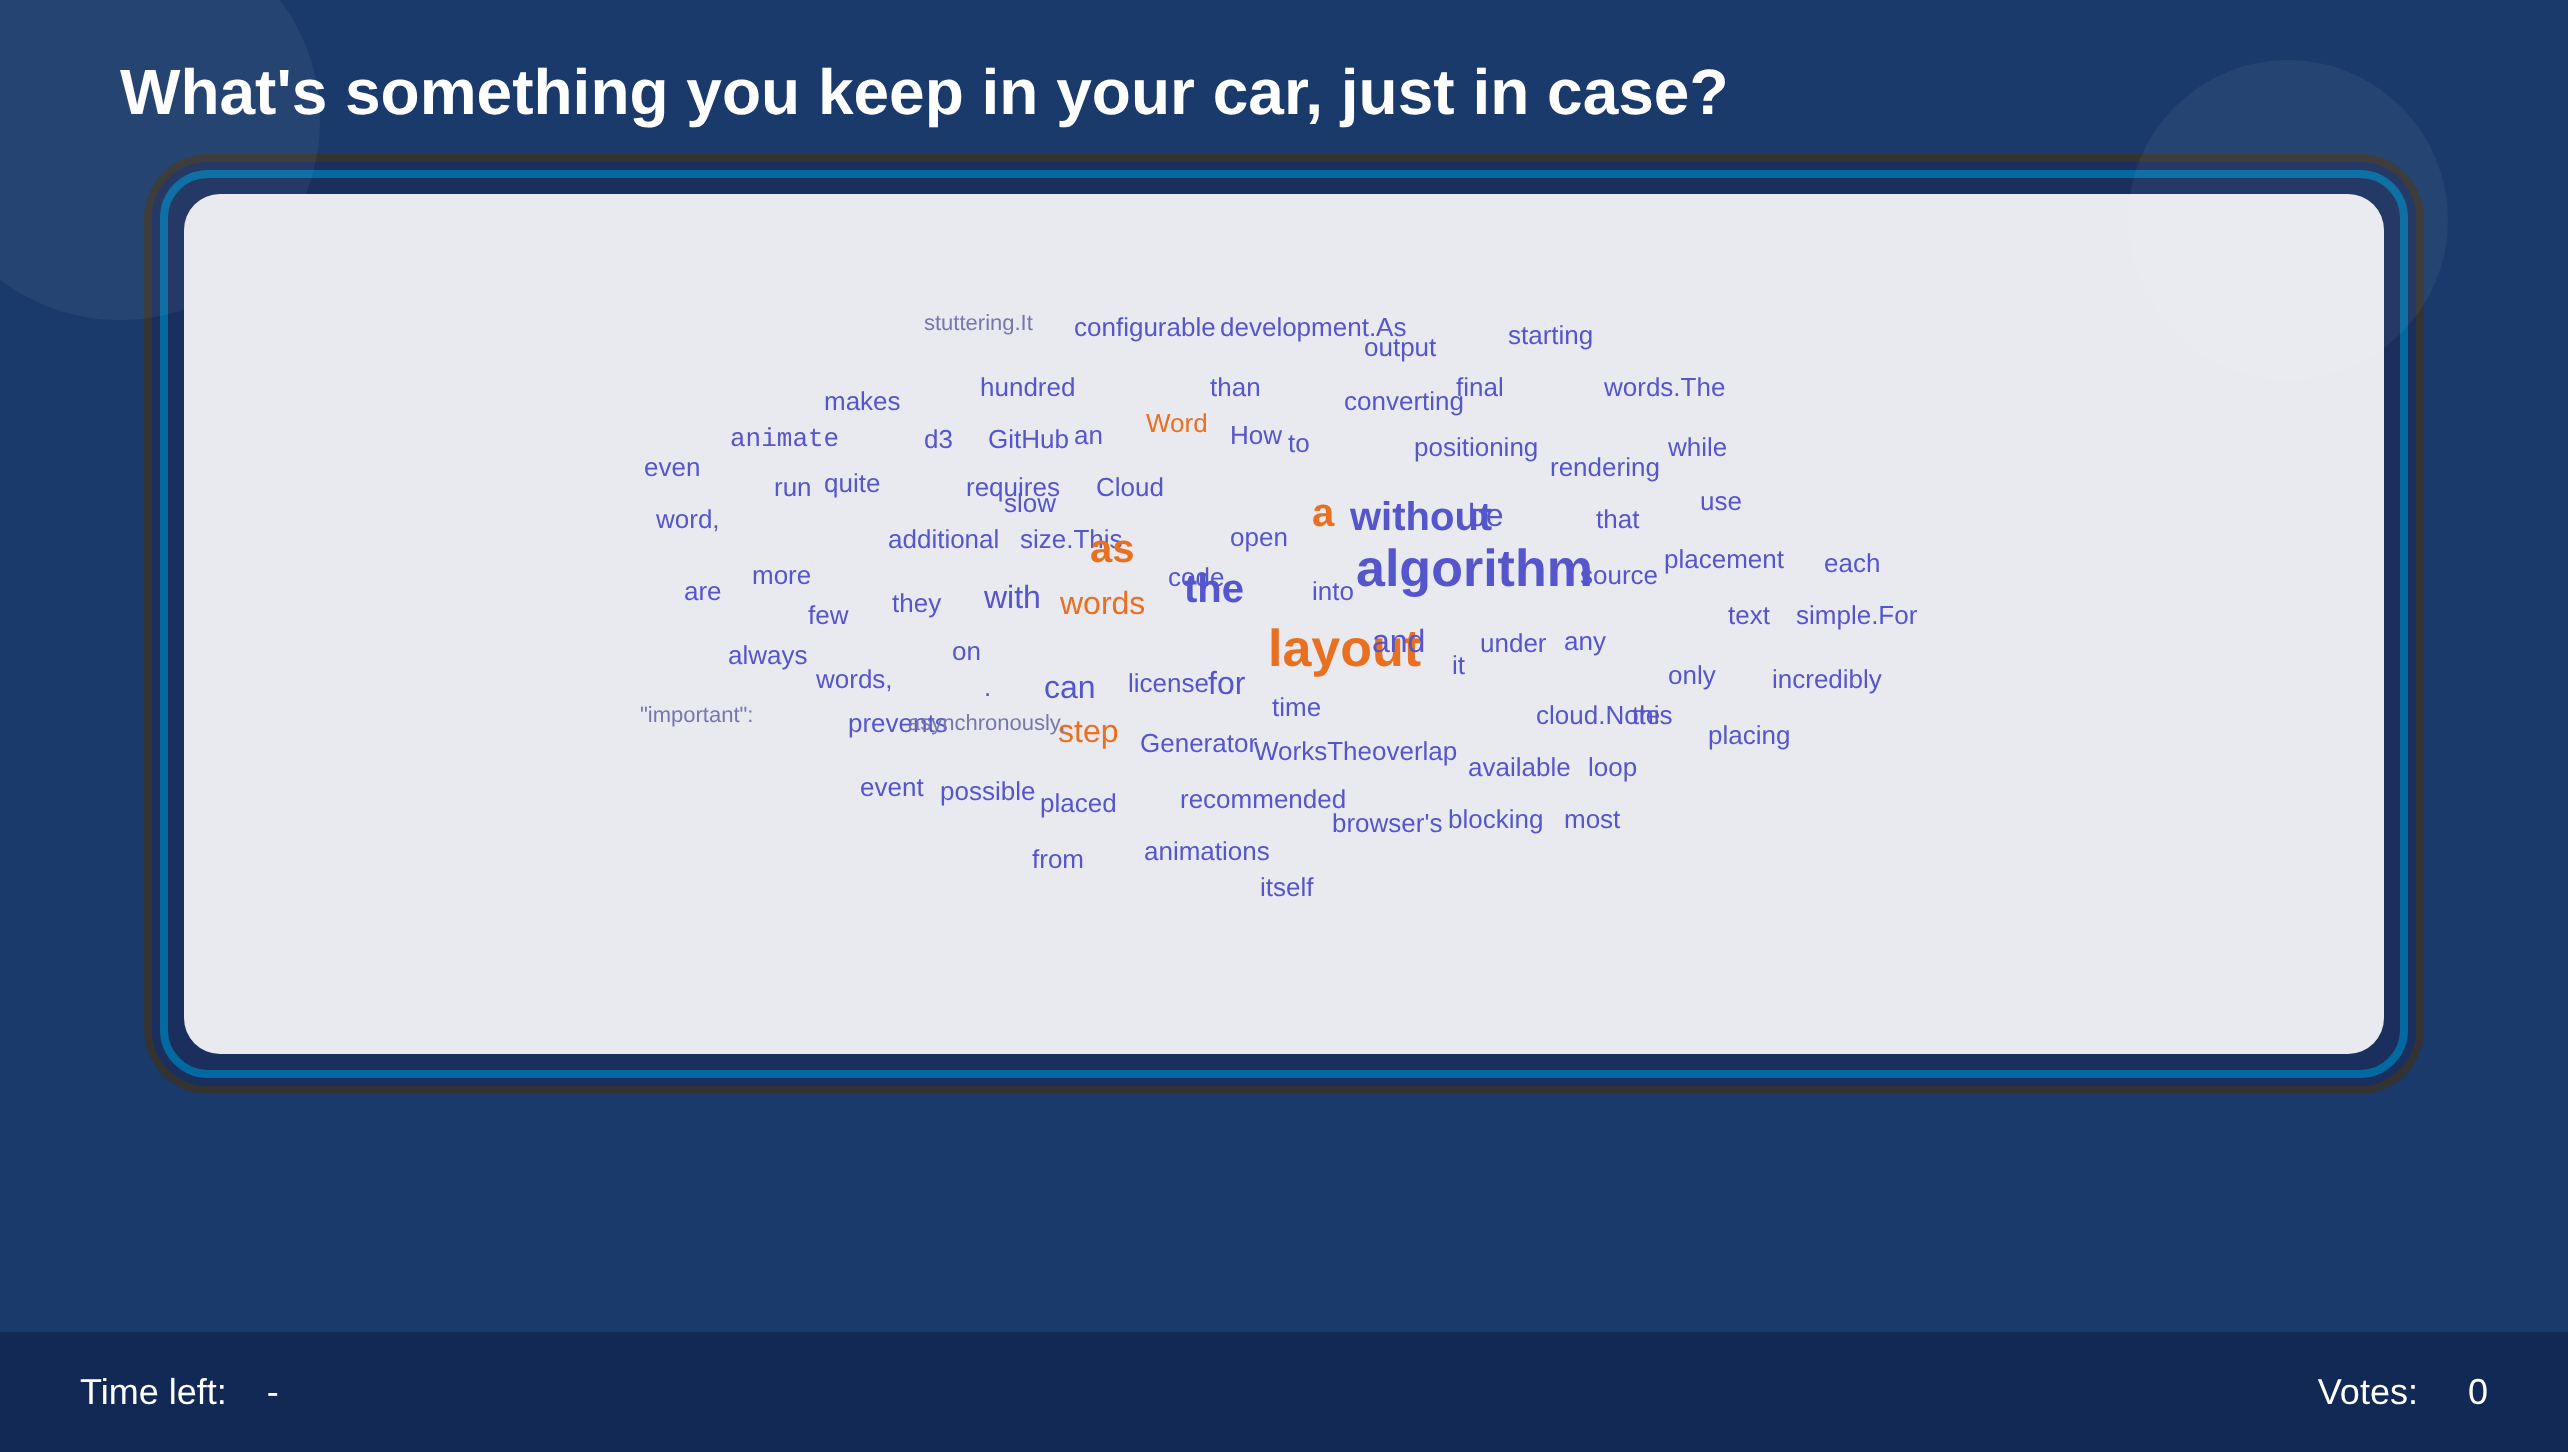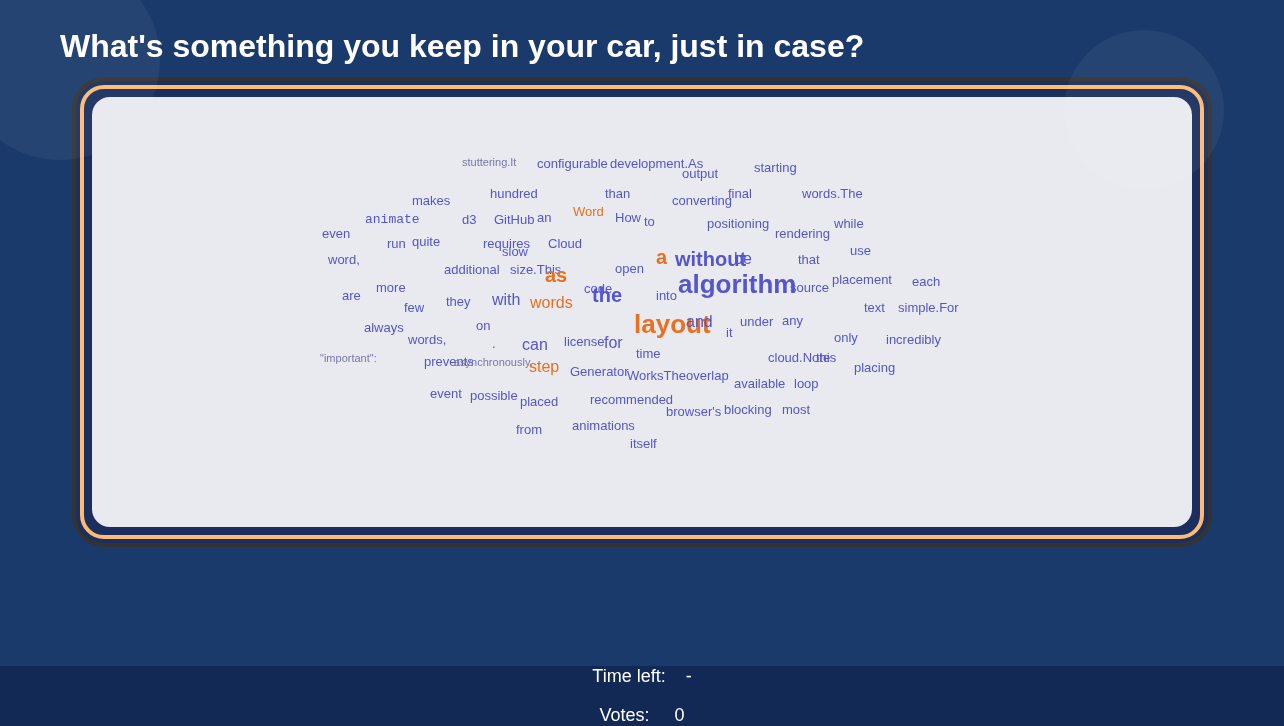--- a/index.html
+++ b/index.html
@@ -36,21 +36,21 @@
       font-size: 32px;
       font-weight: bold;
       padding: 28px 60px 20px 60px;
     }
 
     .word-cloud-outer {
       margin: 0 80px;
       background: #1a2f5e;
       border-radius: 24px;
       padding: 8px;
-      border: 4px solid #fdba74;
+      border: 4px solid #0369a1;
       box-shadow: 0 0 0 4px #1a2f5e, 0 0 0 8px #333;
     }
 
     .word-cloud-inner {
       background: #e8eaf0;
       border-radius: 18px;
       height: 430px;
       position: relative;
       overflow: hidden;
     }
@@ -75,21 +75,20 @@
       position: absolute;
       bottom: 0;
       left: 0;
       right: 0;
       height: 60px;
       background: #122855;
       display: flex;
       align-items: center;
       justify-content: space-between;
       padding: 0 40px;
-      flex-direction: column;
     }
 
     .footer-time {
       color: white;
       font-size: 18px;
     }
 
     .footer-logo {
       display: flex;
       align-items: center;

